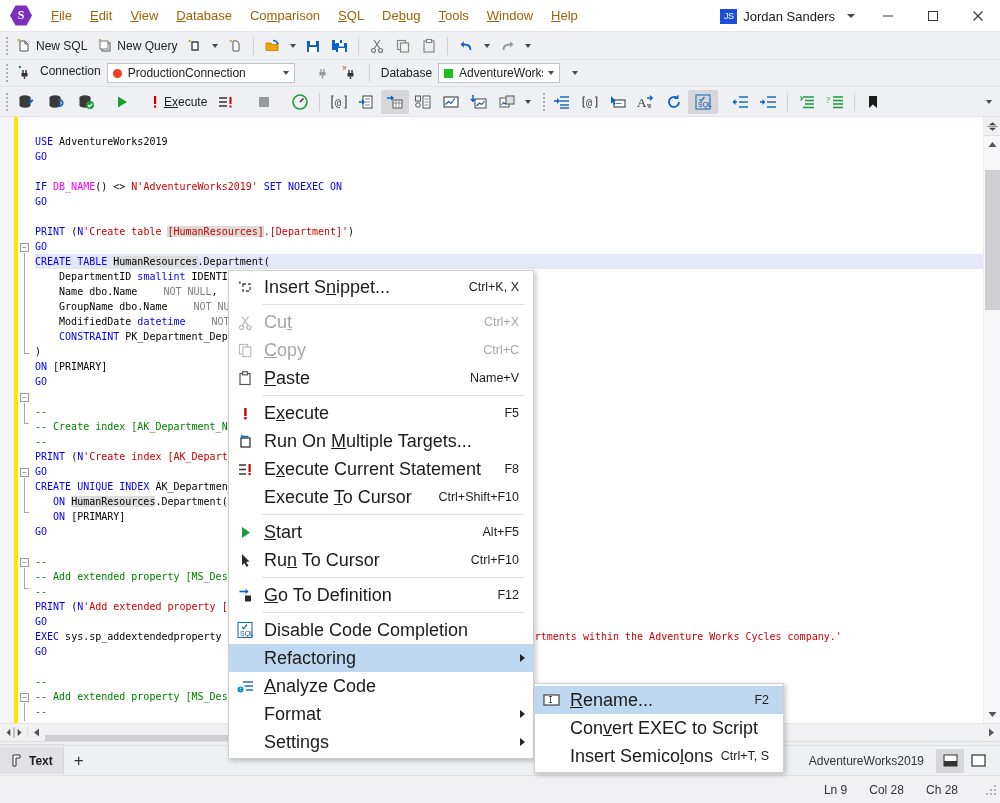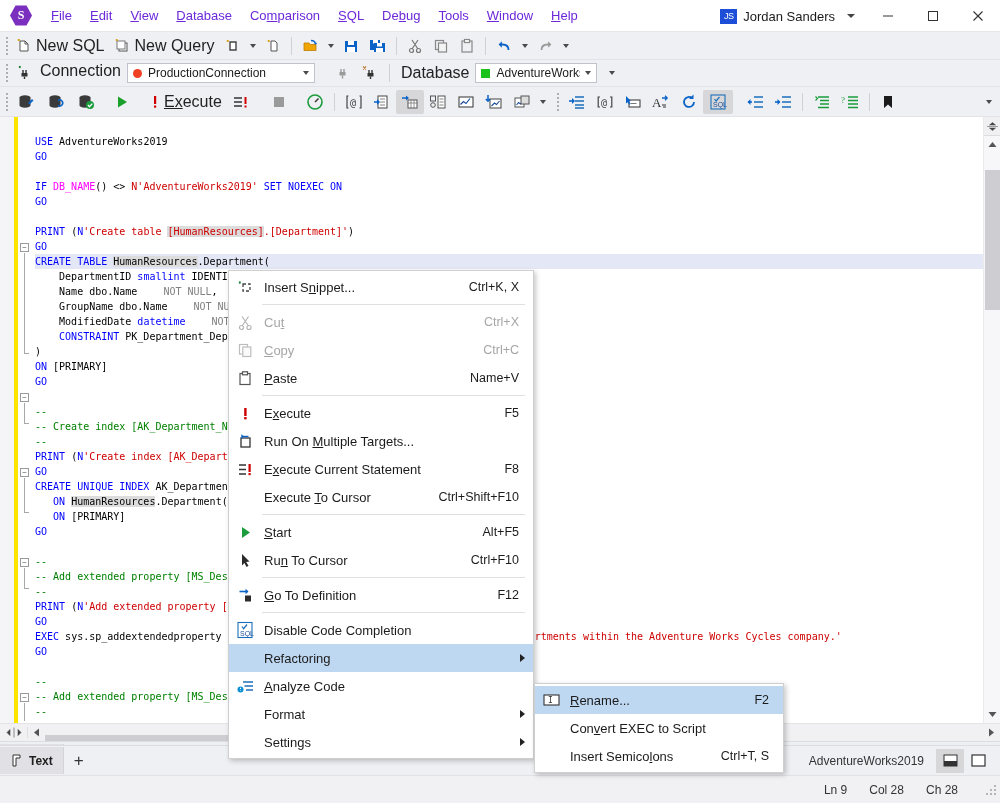--- a/index.html
+++ b/index.html
@@ -27,21 +27,21 @@
   }
   .logo .hexa {
     width: 22px; height: 22px;
     background: #7b2fbe;
     clip-path: polygon(25% 4%, 75% 4%, 100% 50%, 75% 96%, 25% 96%, 0% 50%);
     display:flex; align-items:center; justify-content:center;
   }
   .logo .hexa span { color:#fff; font-weight:bold; font-size:12px; font-family:"Liberation Serif", serif;}
   .menubar { display: flex; align-items: center; height: 32px; }
   .menubar .mi {
-    padding: 5px 9px; font-size: 13px; color: #6d28d9; cursor: default;
+    padding: 5px 9px; font-size: 13px; color: #a16207; cursor: default;
     white-space: nowrap;
   }
   .menubar .mi u { text-decoration: underline; }
   .title-right {
     position: absolute; right: 0; top: 0; height: 32px;
     display: flex; align-items: center;
   }
   .acct { display:flex; align-items:center; gap:6px; padding: 0 4px; }
   .acct-badge {
     width: 17px; height: 15px; background: #1d4ed8; color: #fff;
@@ -68,21 +68,21 @@
     box-shadow: 0 4px 0 #9a9a9a, 0 8px 0 #9a9a9a, 0 -4px 0 #9a9a9a, 0 -8px 0 #9a9a9a;
   }
   .tbtn {
     height: 24px; display:flex; align-items:center; gap:4px;
     padding: 0 5px; border-radius:2px; white-space:nowrap; font-size:12px; color:#1b1b1b;
   }
   .tbtn.active { background: #d7d7d9; }
   .tsep { width:1px; height:18px; background:#d0d1d6; margin: 0 5px; flex:none; }
   .tdrop { width: 14px; height:24px; display:flex;align-items:center;justify-content:center; }
   .tri-dn { width:0;height:0;border-left:3.5px solid transparent;border-right:3.5px solid transparent;border-top:4px solid #4a4a4a; }
-  .lbl { font-size:16px; color:#222; }
+  .lbl { font-size:12px; color:#222; }
 
   
   .combo {
     height: 20px; border: 1px solid #bfc3cc; background:#fff;
     display:flex; align-items:center; padding: 0 0 0 5px; font-size:12px;
   }
   .combo .dot { width:9px;height:9px;border-radius:50%; margin-right:6px; flex:none;}
   .combo .sq { width:9px;height:9px; margin-right:6px; flex:none;}
   .combo .txt { flex:1; white-space:nowrap; overflow:hidden; color:#1b1b1b;}
   .combo .arrow { width:16px; display:flex;align-items:center;justify-content:center; }
@@ -167,21 +167,21 @@
   .grip-dots i{position:absolute;width:2px;height:2px;background:#b5b5b8;}
 
   
   .ctxmenu {
     position:absolute; background:#ffffff; border:1px solid #cfcfcf;
     box-shadow: 2px 2px 5px rgba(0,0,0,.22); z-index: 50; padding: 2px 0;
   }
   .mrow { display:flex; align-items:center; height:28px; position:relative; }
   .mrow.sel { background:#bfd8f2; }
   .mrow .micon { width:32px; display:flex;align-items:center;justify-content:center; flex:none;}
-  .mrow .mtext { flex:1; font-size:13px; color:#1b1b1b; padding-left:3px; }
+  .mrow .mtext { flex:1; font-size:18px; color:#1b1b1b; padding-left:3px; }
   .mrow.disabled .mtext { color:#a6a6a6; }
   .mrow.disabled .mkey { color:#a6a6a6; }
   .mrow .mkey { font-size:12.5px; color:#1b1b1b; padding-right:14px; white-space:nowrap;}
   .mrow .marrow { position:absolute; right:8px; width:0;height:0;
      border-top:4px solid transparent;border-bottom:4px solid transparent;border-left:5px solid #222;}
   .msep { height:1px; background:#e0e0e0; margin: 3px 8px 3px 33px; }
 </style>
 </head>
 <body>
 

